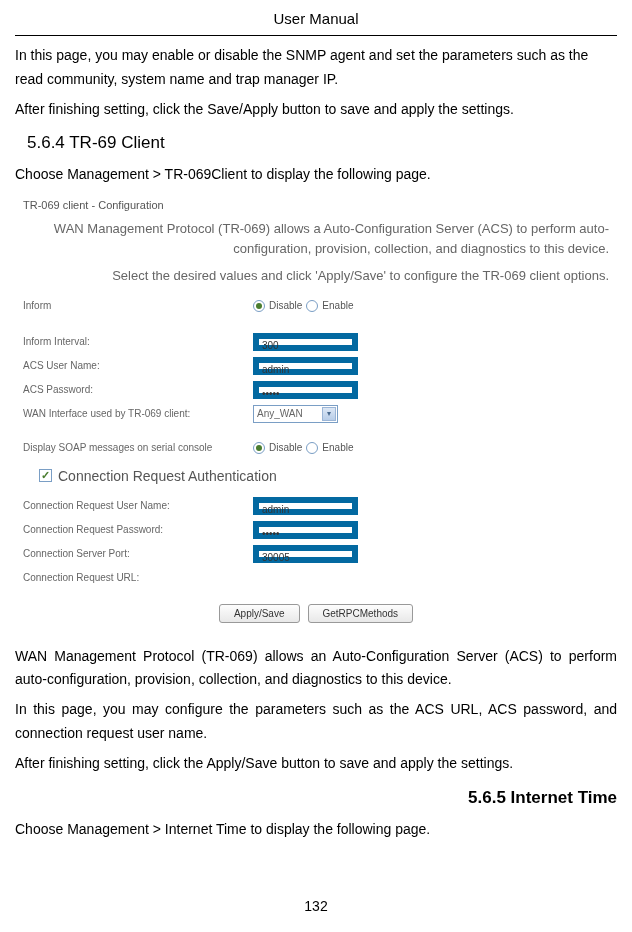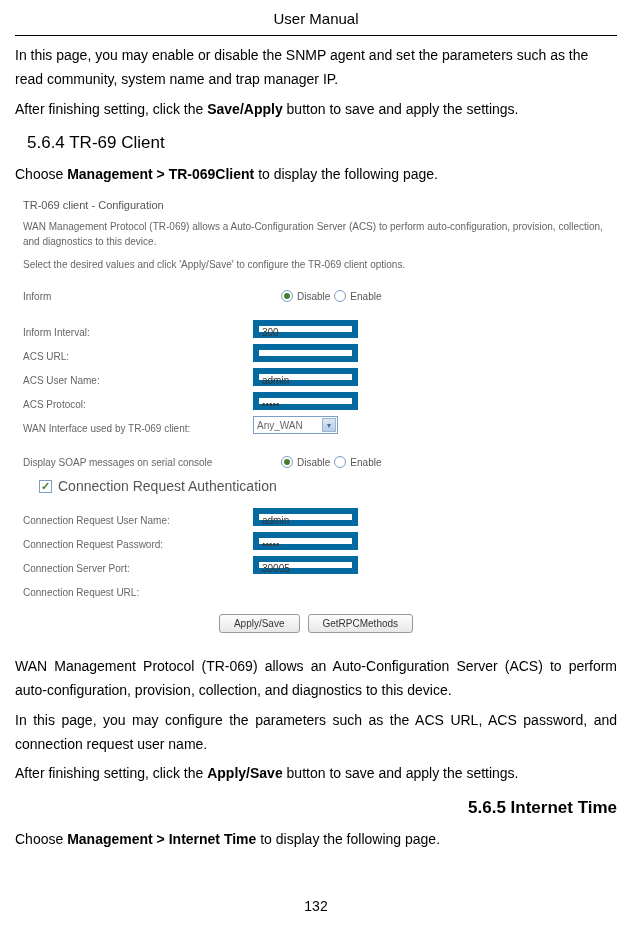--- a/index.html
+++ b/index.html
@@ -35,62 +35,62 @@
       font-weight: normal;
       margin: 12px 0 10px 12px;
     }
     .section-heading-2 {
       font-size: 17px;
       font-weight: bold;
       margin: 12px 0 10px 2px;
       text-align: right;
     }
     .bold {
-      font-weight: bold;
+      font-weight: normal;
     }
     .config-panel {
       margin: 4px 0 10px 0;
       padding: 6px 8px;
       font-size: 10px;
       color: #666;
     }
     .config-title {
       color: #555;
       font-size: 11px;
       margin-bottom: 8px;
     }
     .config-desc {
       color: #666;
-      font-size: 10px;
+      font-size: 13px;
       line-height: 1.5;
       margin-bottom: 4px;
+      text-align: right;
     }
     .form-row {
       display: flex;
-      align-items: flex-end;
+      align-items: center;
       margin: 4px 0;
       min-height: 20px;
     }
     .form-label {
       width: 230px;
       color: #666;
       font-size: 10px;
     }
     .form-control-area {
       display: flex;
       align-items: center;
       gap: 4px;
     }
     .radio-group {
       display: flex;
       align-items: center;
       gap: 4px;
       font-size: 10px;
       color: #555;
-      margin-left: 28px;
     }
     .radio {
       width: 12px;
       height: 12px;
       border: 1px solid #7a9ec5;
       border-radius: 50%;
       display: inline-flex;
       align-items: center;
       justify-content: center;
       background: #fff;
@@ -214,32 +214,28 @@
     </div>
   </div>
 
   <div style="height:8px;"></div>
 
   <div class="form-row">
     <div class="form-label">Inform Interval:</div>
     <div class="text-input">300</div>
   </div>
 
-  <div class="form-row">
-    <div class="form-label">ACS URL:</div>
-    <div class="text-input"></div>
-  </div>
 
   <div class="form-row">
     <div class="form-label">ACS User Name:</div>
     <div class="text-input">admin</div>
   </div>
 
   <div class="form-row">
-    <div class="form-label">ACS Protocol:</div>
+    <div class="form-label">ACS Password:</div>
     <div class="text-input">•••••</div>
   </div>
 
   <div class="form-row">
     <div class="form-label">WAN Interface used by TR-069 client:</div>
     <div class="select-input">
       <span>Any_WAN</span>
       <span class="select-arrow">▾</span>
     </div>
   </div>

